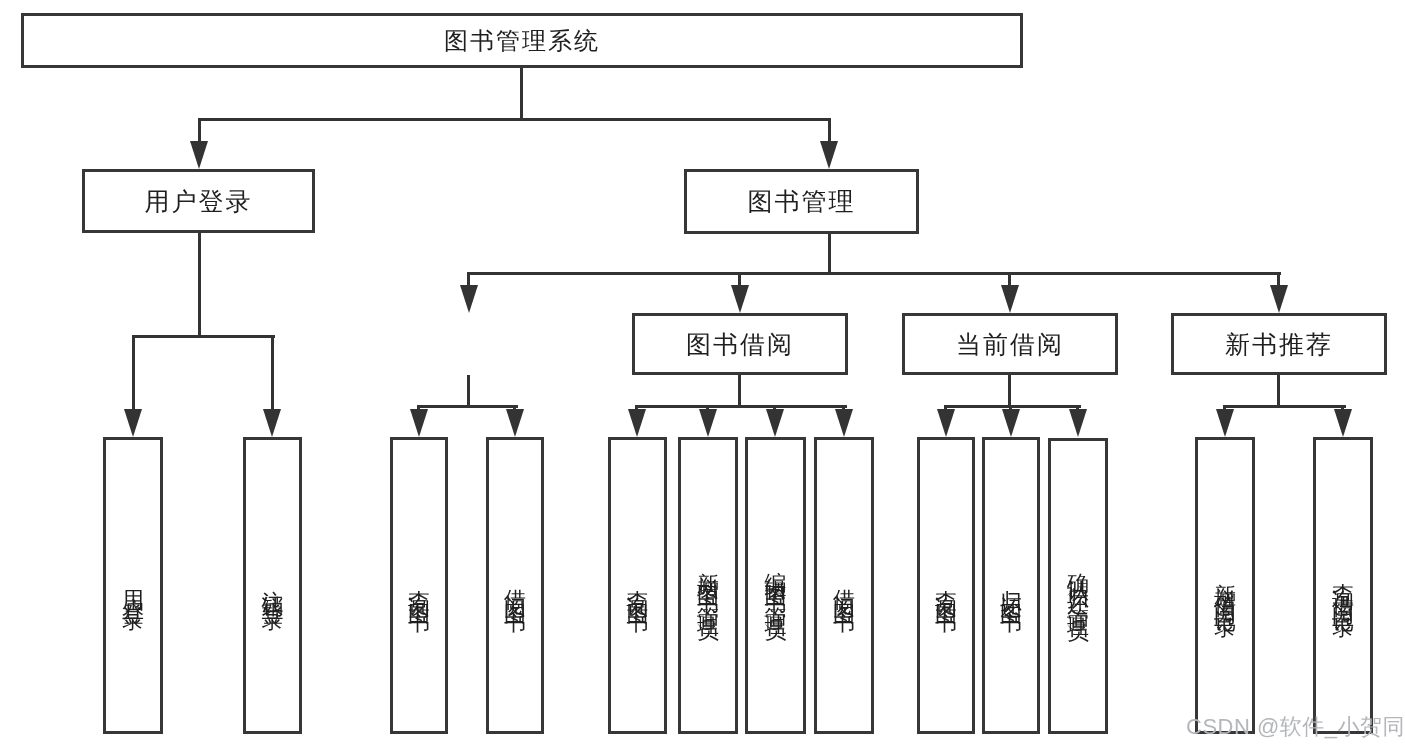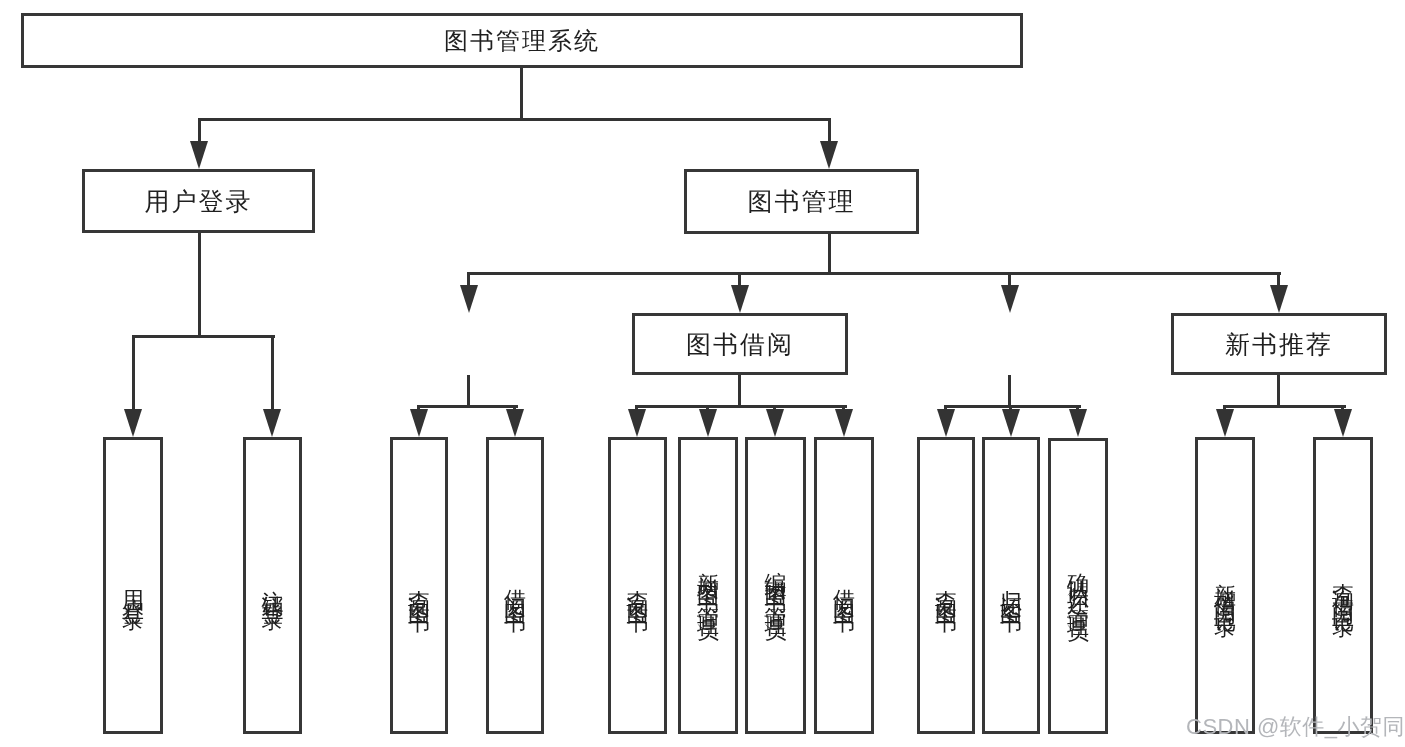--- a/index.html
+++ b/index.html
@@ -96,20 +96,21 @@
     <div class="ln" style="left:1341px;top:408px;width:3px;height:4px"></div>
     <div class="ar" style="left:1334px;top:409px"></div>
   </div>
 
   <div class="box h root-lbl" style="left:21px;top:13px;width:1002px;height:55px">图书管理系统</div>
 
   <div class="box h" style="left:82px;top:169px;width:233px;height:64px">用户登录</div>
   <div class="box h" style="left:684px;top:169px;width:235px;height:65px">图书管理</div>
 
   <div class="box h" style="left:632px;top:313px;width:216px;height:62px">图书借阅</div>
+  <div class="box h" style="left:902px;top:313px;width:216px;height:62px">当前借阅</div>
   <div class="box h" style="left:1171px;top:313px;width:216px;height:62px">新书推荐</div>
 
   <div class="box v" style="left:103px;top:437px;width:60px;height:297px">用户登录</div>
   <div class="box v" style="left:243px;top:437px;width:59px;height:297px">注销登录</div>
 
   <div class="box v" style="left:390px;top:437px;width:58px;height:297px">查询图书</div>
   <div class="box v" style="left:486px;top:437px;width:58px;height:297px">借阅图书</div>
 
   <div class="box v" style="left:608px;top:437px;width:59px;height:297px">查询图书</div>
   <div class="box v" style="left:678px;top:437px;width:60px;height:297px">新增图书（管理员）</div>

